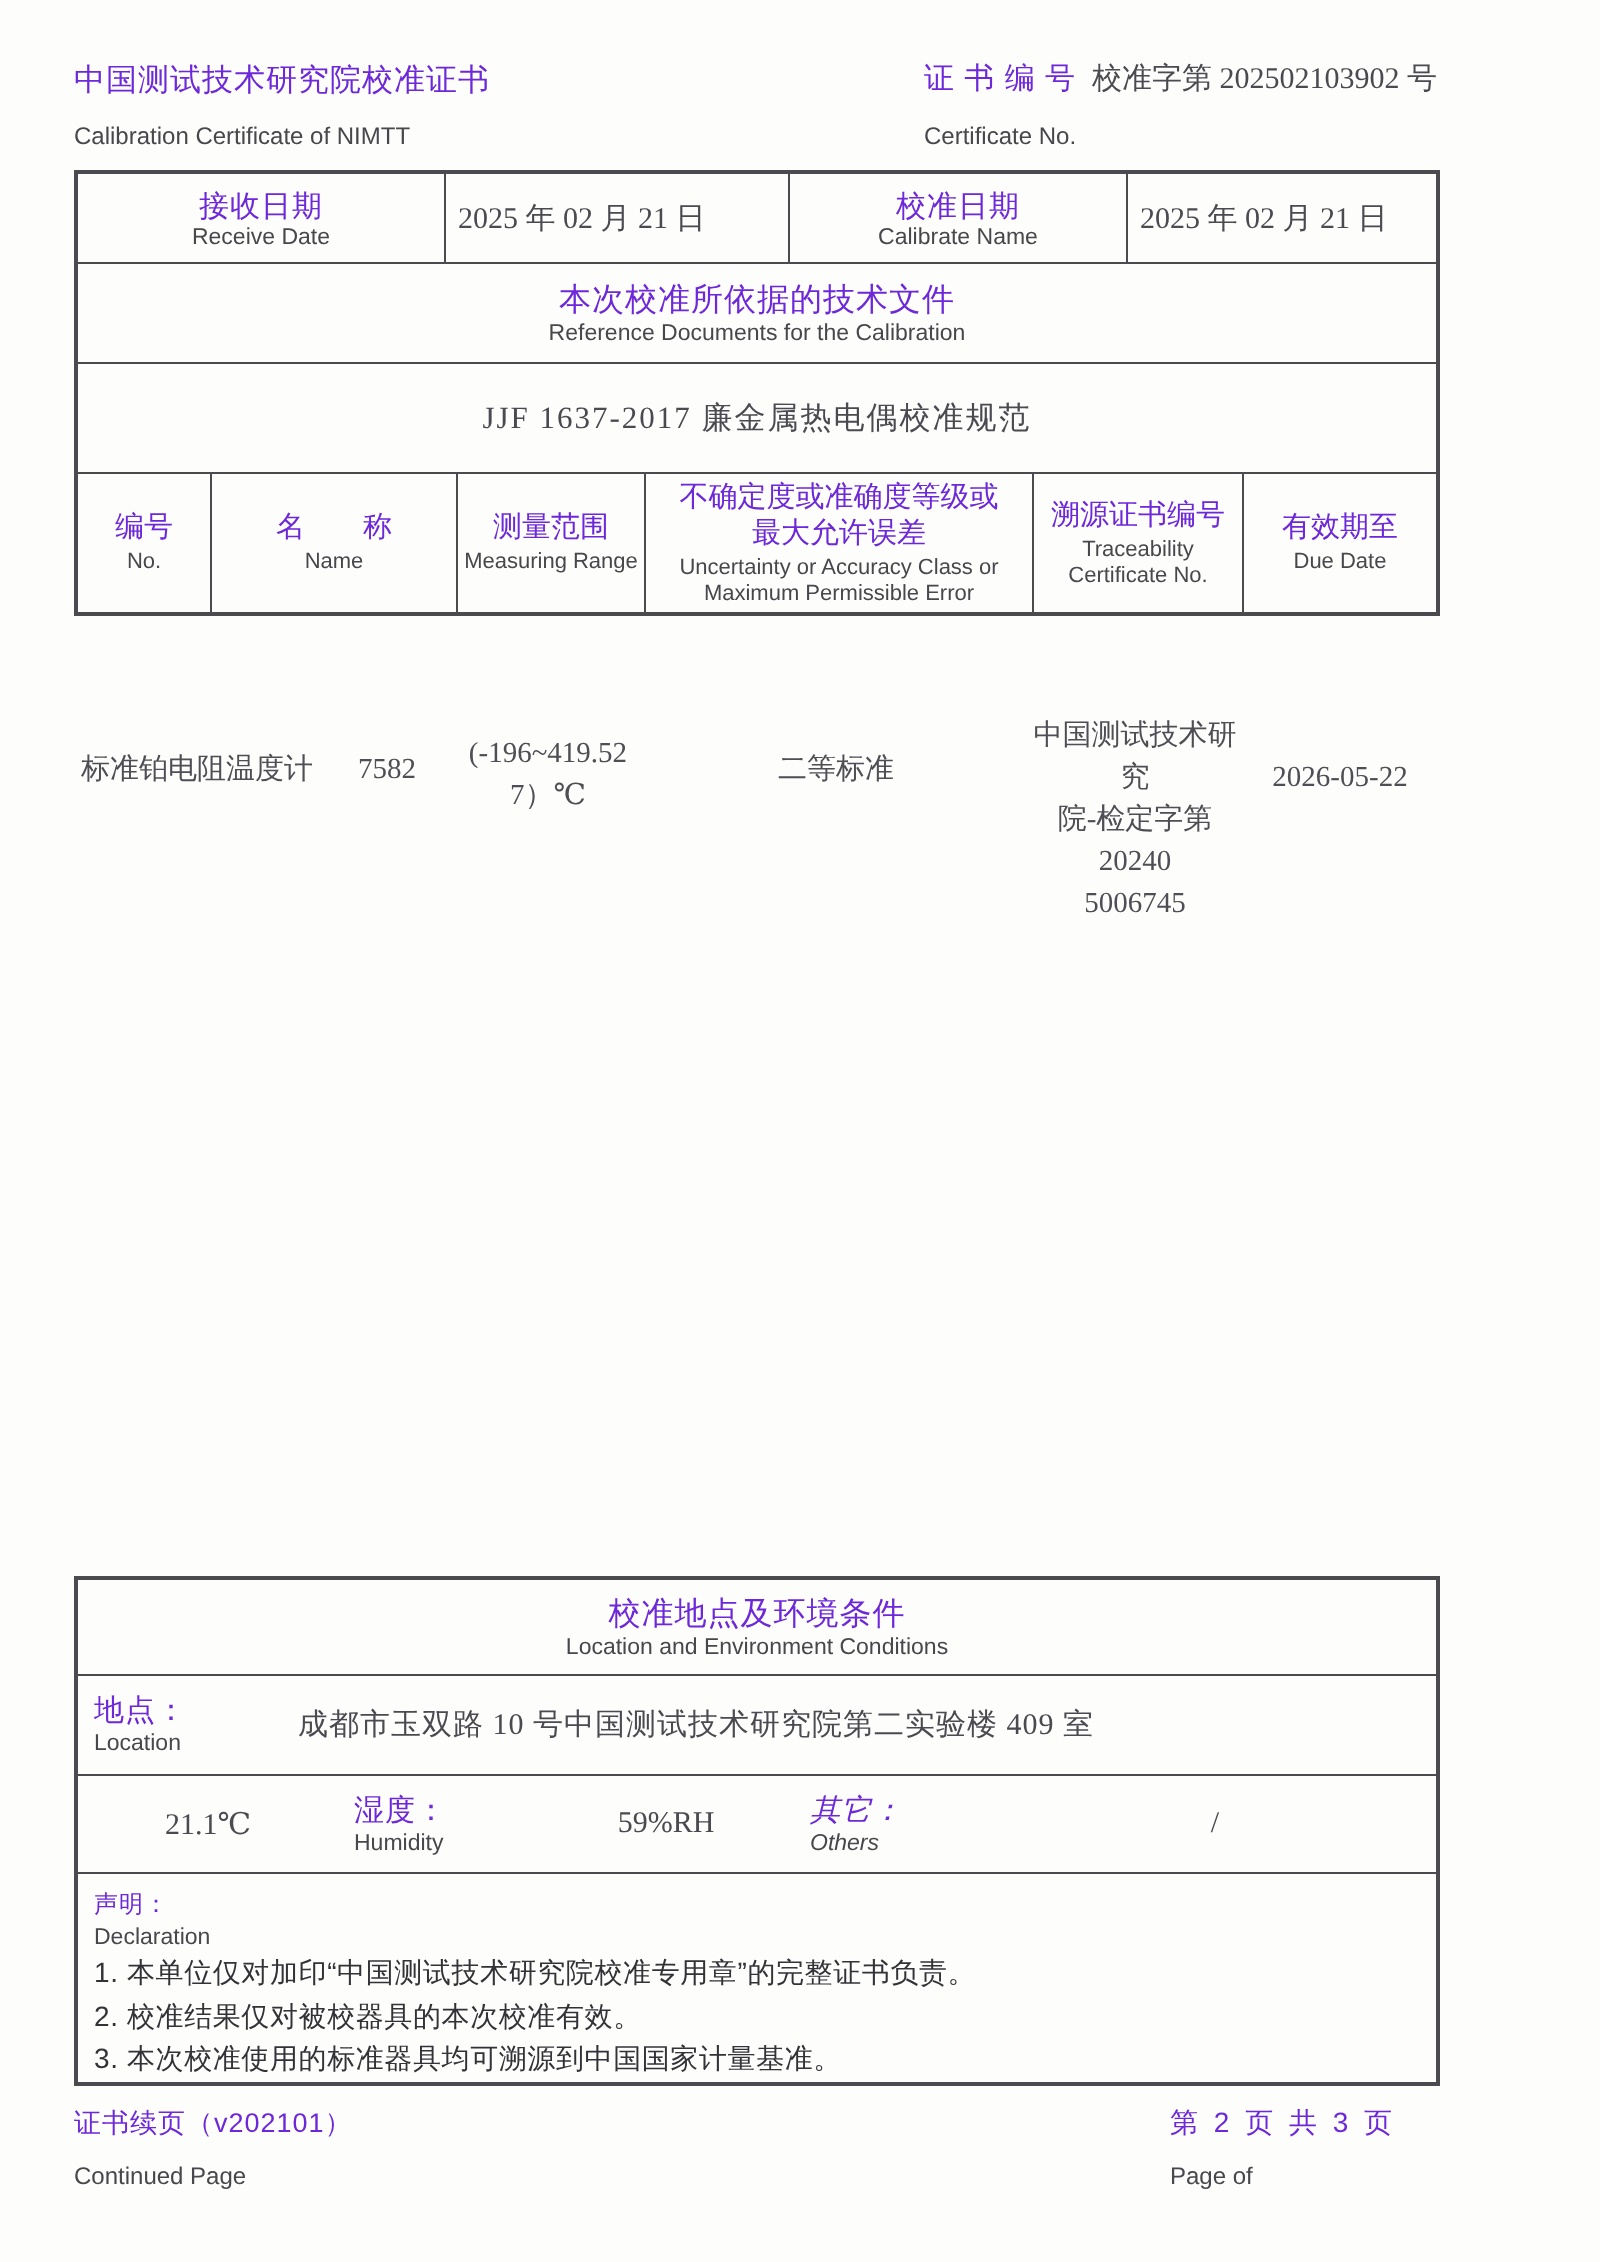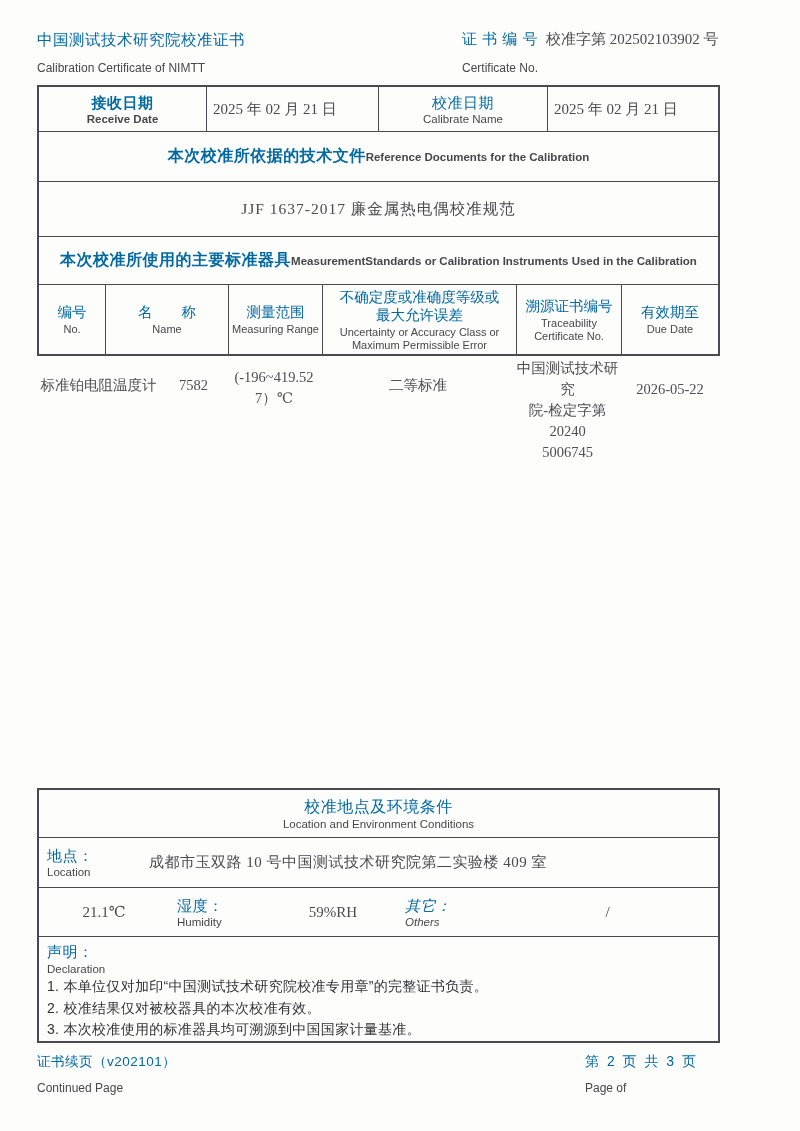--- a/index.html
+++ b/index.html
@@ -5,21 +5,21 @@
   html,body{margin:0;padding:0;background:#e8e8e8;}
   .page{
     position:relative;
     width:800px;height:1131px;
     background:#fdfdfc;
     font-family:"Liberation Sans",sans-serif;
     color:#35353a;
     overflow:hidden;
   }
   .abs{position:absolute;}
-  .cn{font-size:15px;color:#0369a1;letter-spacing:.5px;}
+  .cn{font-size:15px;color:#6d28d9;letter-spacing:.5px;}
   .en{font-size:11.5px;color:#47474c;}
   .serif{font-family:"Liberation Serif","DejaVu Serif",serif;color:#4a4a50;}
   .pre{white-space:pre-line;}
 
   
   .hdr-title-cn{left:37px;top:30px;font-size:15.5px;}
   .hdr-title-en{left:37px;top:61px;font-size:12px;}
   .hdr-cert{left:462px;top:30px;font-size:15px;white-space:nowrap;}
   .hdr-cert .val{margin-left:8px;font-size:15px;}
   .hdr-cert-en{left:462px;top:61px;font-size:12px;}
@@ -34,28 +34,28 @@
   .box1{top:85px;}
   .box2{top:788px;}
   .brow{box-sizing:border-box;border-bottom:1.5px solid #4b4b4f;}
   .brow:last-child{border-bottom:none;}
   .flexrow{display:flex;align-items:stretch;}
   .cell{box-sizing:border-box;display:flex;flex-direction:column;justify-content:center;align-items:center;text-align:center;}
   .vline{border-right:1.5px solid #4b4b4f;}
 
   
   .r-dates{height:45px;}
-  .c-rl{width:168px;font-weight:bold;}
+  .c-rl{width:184px;}
   .c-rv{width:172px;align-items:flex-start;padding-left:6px;}
   .c-cl{width:169px;}
   .c-cv{flex:1;align-items:flex-start;padding-left:6px;}
   .dateval{font-size:15px;}
 
   
-  .r-sect{height:50px;display:flex;flex-direction:row;justify-content:center;align-items:center;text-align:center;font-weight:bold;}
+  .r-sect{height:50px;display:flex;flex-direction:column;justify-content:center;align-items:center;text-align:center;}
   .r-sect .cn{font-size:16px;}
   .r-ref{height:55px;display:flex;justify-content:center;align-items:center;font-size:15.5px;letter-spacing:1px;}
   .r-sect2{height:48px;}
 
   
   .r-cols{height:69px;}
   .hc .cn{font-size:14.5px;line-height:18px;letter-spacing:0;}
   .hc .en{font-size:11px;line-height:13px;margin-top:2px;}
   .w1{width:123px;}.w2{width:67px;}.w3{width:94px;}.w4{width:194px;}.w5{width:105px;}.w6{flex:1;}
 
@@ -71,21 +71,21 @@
   .lblblock{padding-left:8px;display:flex;flex-direction:column;justify-content:center;}
   .lblblock .cn{font-size:15px;line-height:19px;}
   .lblblock .en{line-height:14px;}
   .r-loc .lblblock{width:102px;}
   .locval{font-size:15px;letter-spacing:.5px;}
   .r-env{height:49px;display:flex;align-items:center;}
   .envval{font-size:15px;text-align:center;}
   .ev1{width:130px;}.ev2{width:128px;}.ev3{flex:1;}
   .el1{width:112px;}.el2{width:92px;}.el3{width:92px;font-style:italic;}
   .r-decl{height:104px;padding:5px 8px;box-sizing:border-box;}
-  .r-decl .cn{font-size:15px;line-height:20px;}
+  .r-decl .cn{font-size:12px;line-height:20px;}
   .r-decl .en{line-height:14px;}
   .decl-item{font-size:14px;line-height:21.5px;color:#323237;letter-spacing:.3px;}
 
   
   .ft-left-cn{left:37px;top:1053px;font-size:13.5px;}
   .ft-left-en{left:37px;top:1081px;font-size:12px;}
   .ft-right-cn{left:585px;top:1053px;font-size:14px;letter-spacing:2px;}
   .ft-right-en{left:585px;top:1081px;font-size:12px;}
 </style>
 </head>
@@ -119,24 +119,20 @@
       </div>
     </div>
 
     <div class="brow r-sect">
       <div class="cn">本次校准所依据的技术文件</div>
       <div class="en">Reference Documents for the Calibration</div>
     </div>
 
     <div class="brow r-ref serif">JJF 1637-2017 廉金属热电偶校准规范</div>
 
-    <div class="brow r-sect r-sect2">
-      <div class="cn">本次校准所使用的主要标准器具</div>
-      <div class="en">MeasurementStandards or Calibration Instruments Used in the Calibration</div>
-    </div>
 
     <div class="brow flexrow r-cols">
       <div class="cell hc w2 vline">
         <div class="cn pre">编号</div>
         <div class="en pre">No.</div>
       </div>
       <div class="cell hc w1 vline">
         <div class="cn pre">名　　称</div>
         <div class="en pre">Name</div>
       </div>

